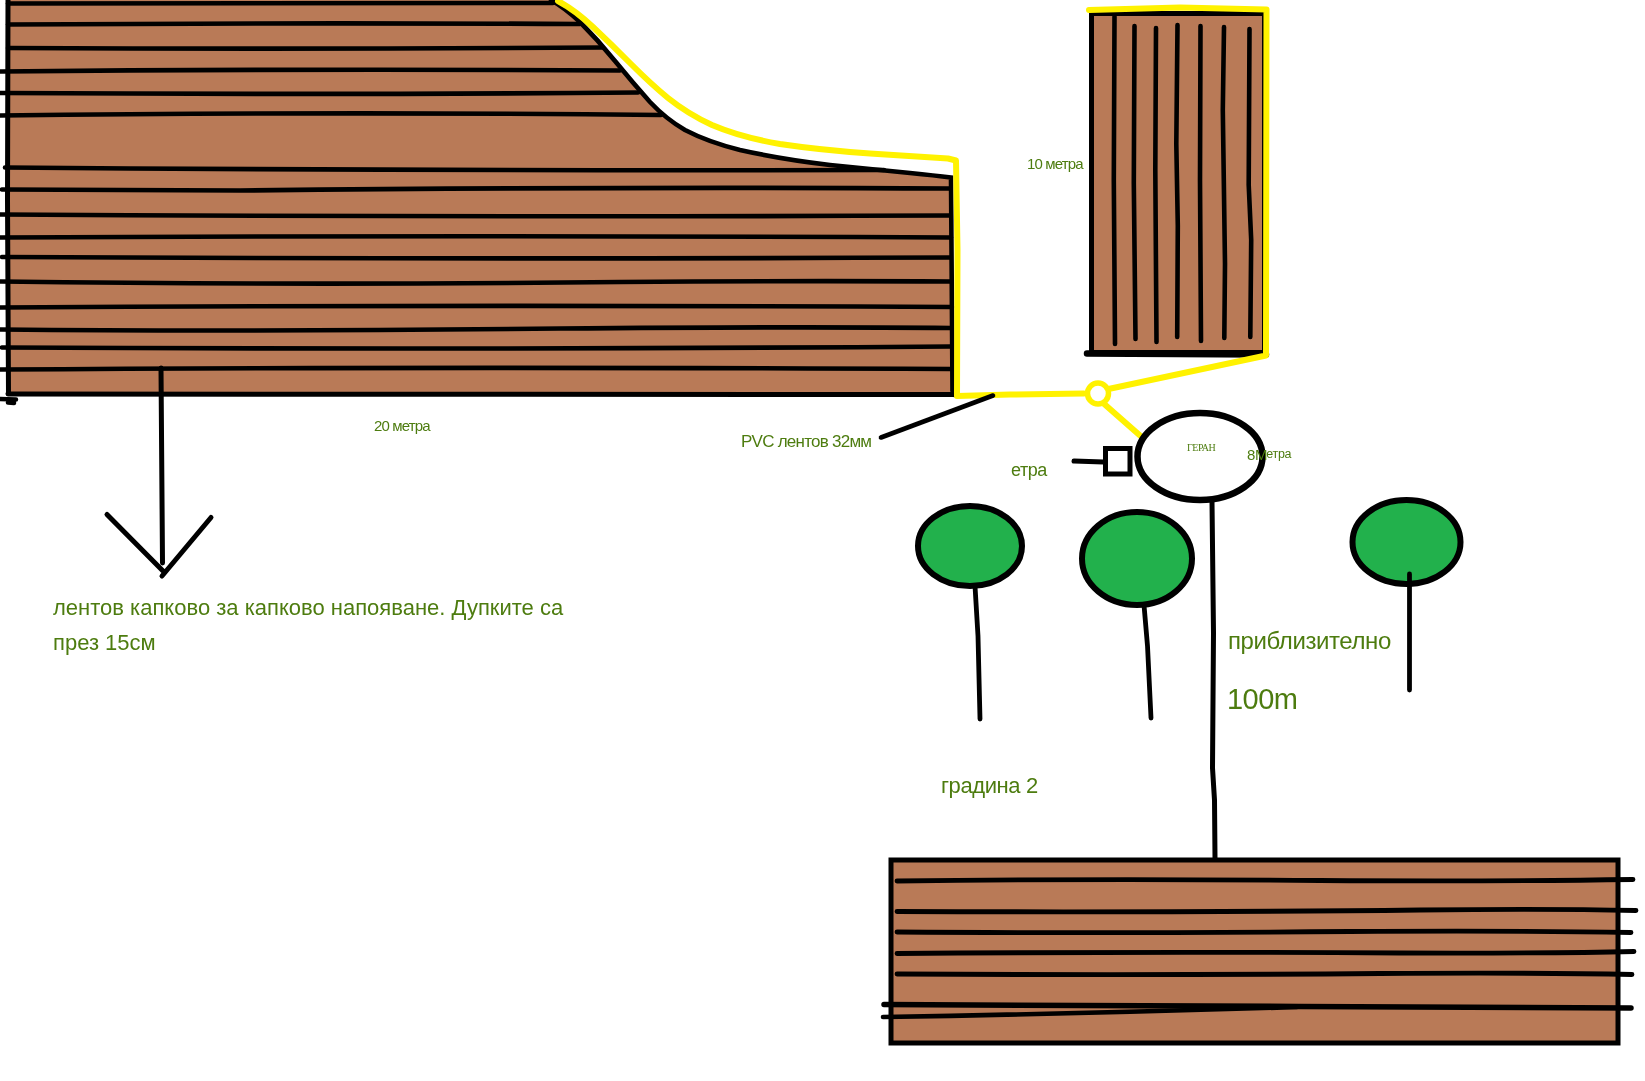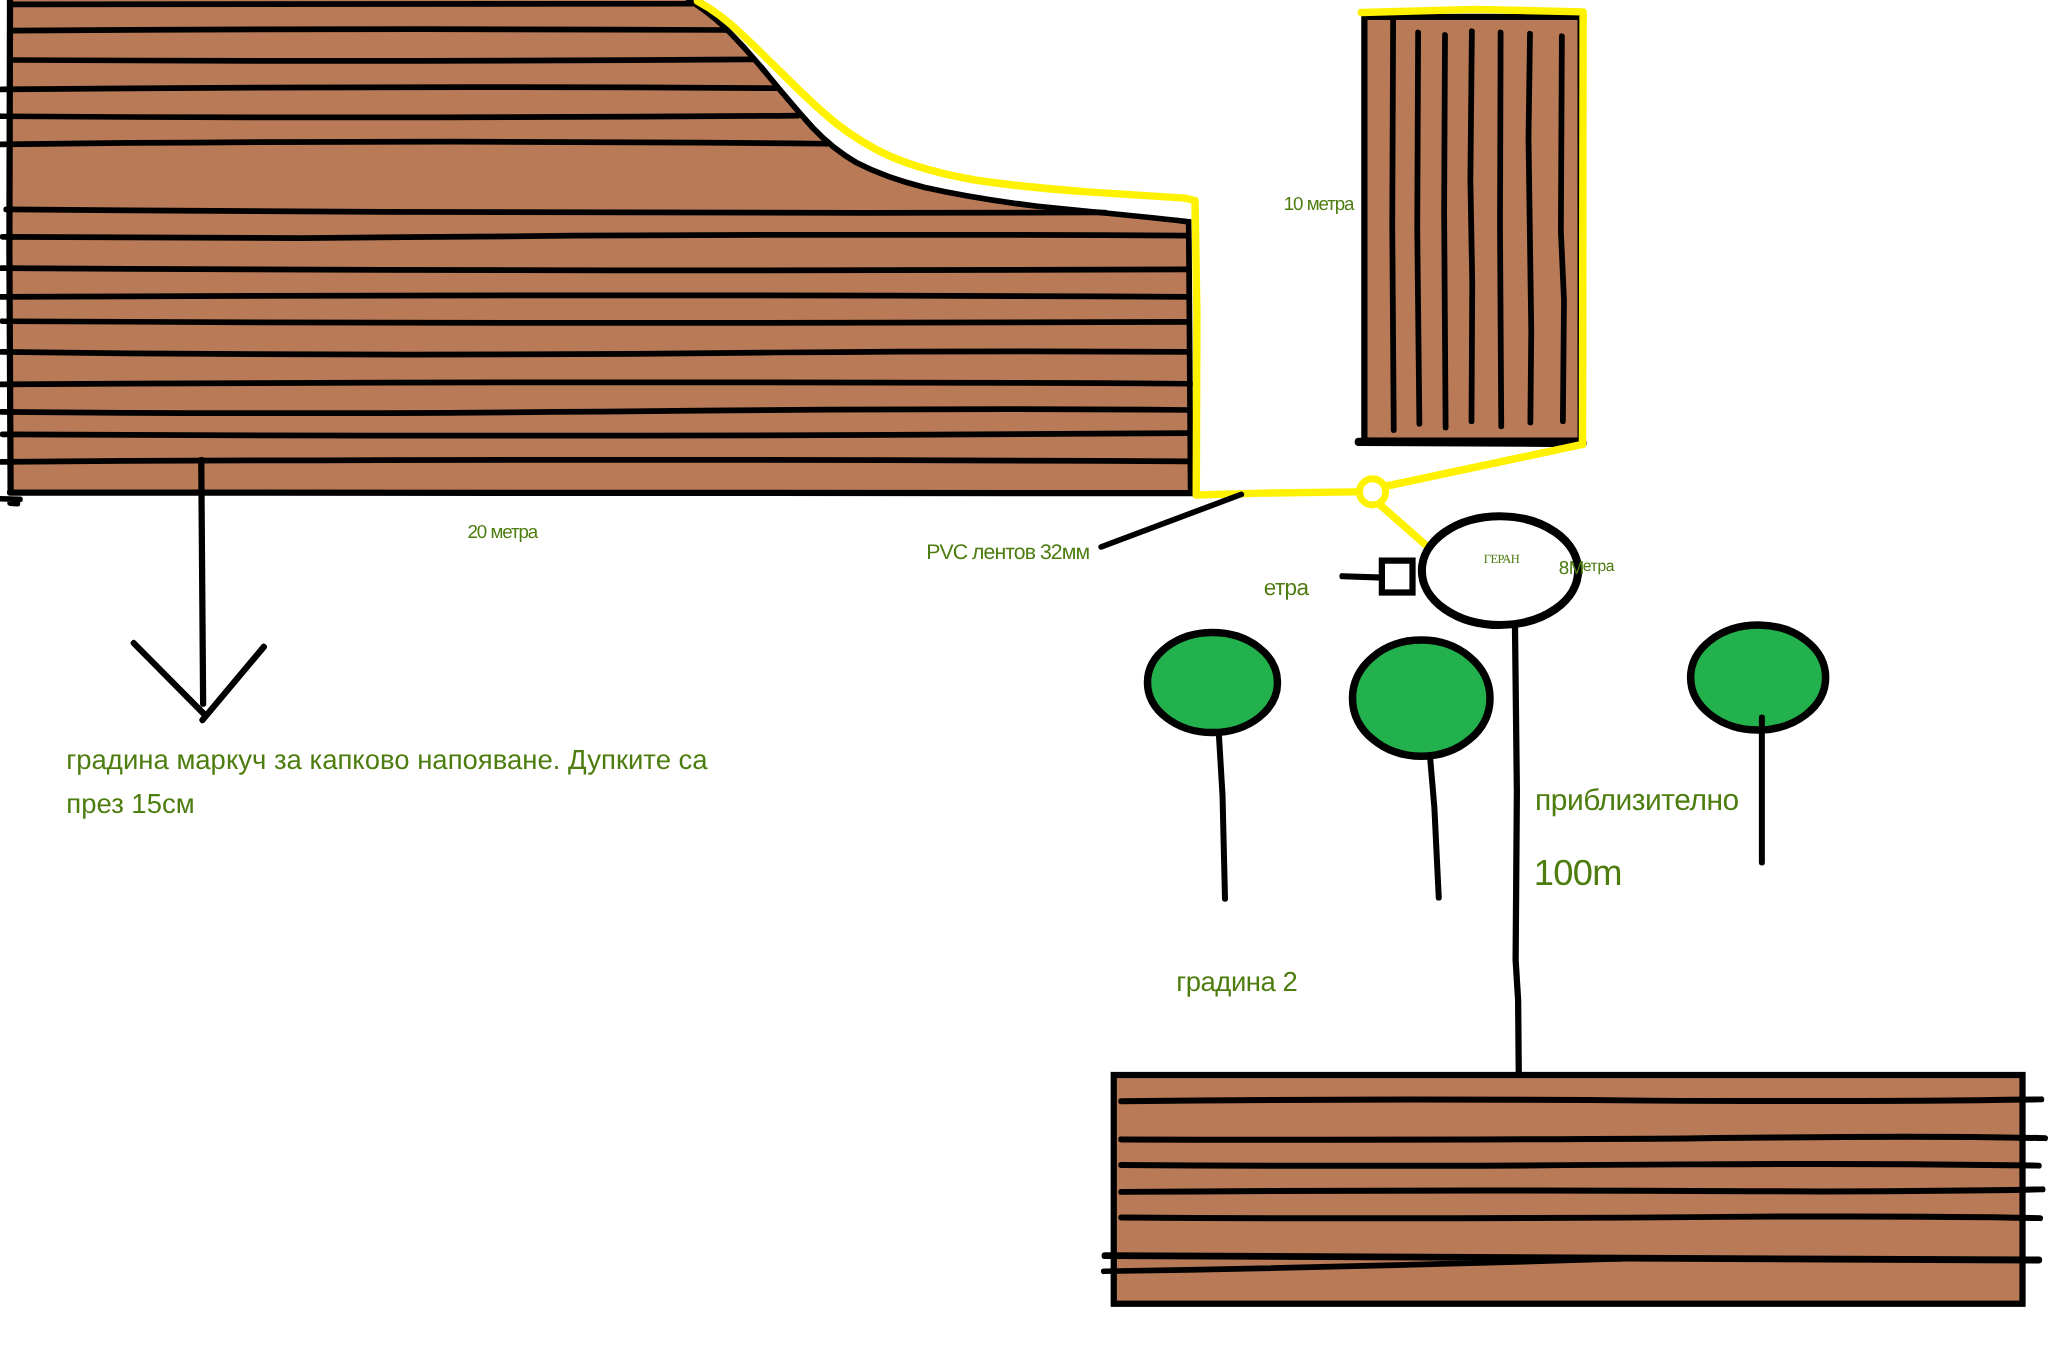--- a/index.html
+++ b/index.html
@@ -113,21 +113,21 @@
         <path d="M897,953.5 Q1150,951.5 1400,953 Q1550,953.5 1634,951.5"></path>
         <path d="M897,974 Q1150,975.5 1380,973.5 Q1540,972.5 1632,974.5"></path>
         <path stroke-width="5.5" d="M884,1004.5 Q1100,1005.5 1299,1006.5 L1631,1008"></path>
         <path stroke-width="4.6" d="M883,1017 Q1090,1013.5 1297,1007"></path>
       </g>
     </g>
   </svg>
 
   <div class="label lbl-20m">20 метра</div>
   <div class="label lbl-note">
-    <div>градина маркуч за капково напояване. Дупките са</div>
+    <div>лентов капково за капково напояване. Дупките са</div>
     <div>през 15см</div>
   </div>
   <div class="label lbl-pvc">PVC лентов 32мм</div>
   <div class="label lbl-pump">етра</div>
   <div class="label lbl-well">ГЕРАН</div>
   <div class="label lbl-wellsize"><span>8М</span><span class="small">етра</span></div>
   <div class="label lbl-10m">10 метра</div>
   <div class="label lbl-dist1">приблизително</div>
   <div class="label lbl-dist2">100m</div>
   <div class="label lbl-garden2">градина 2</div>

